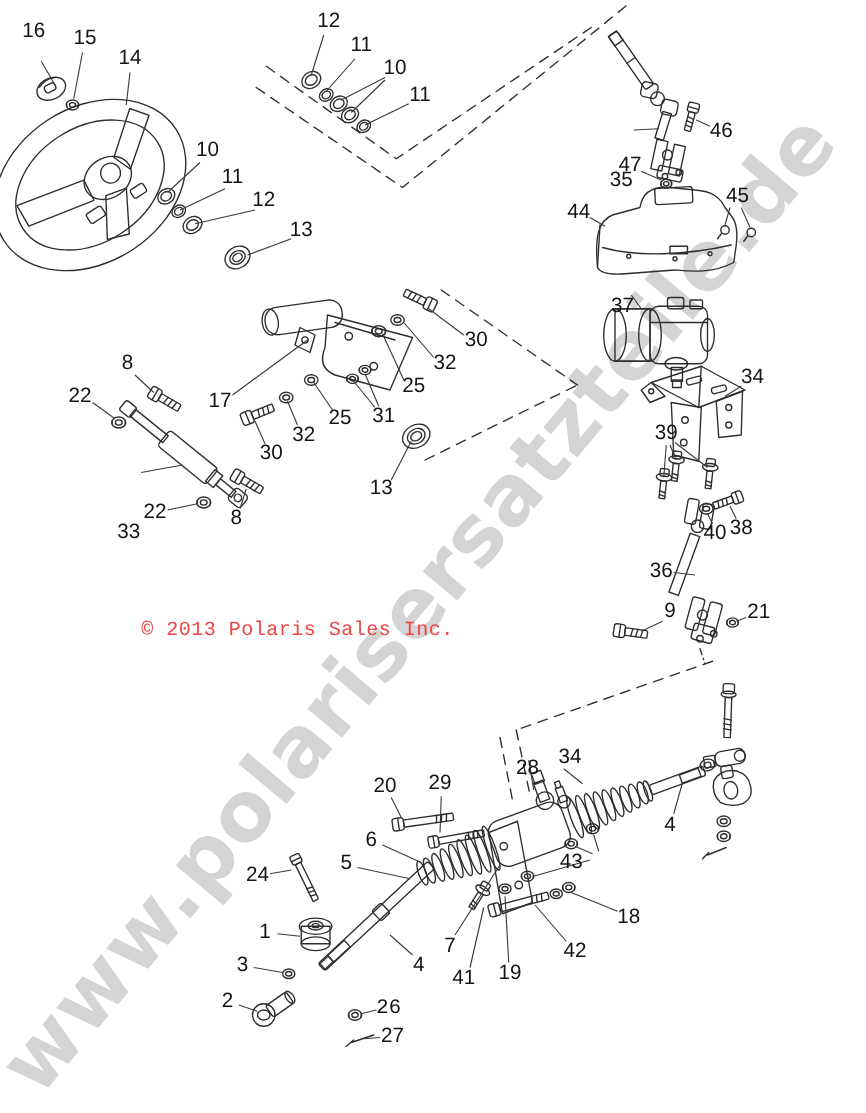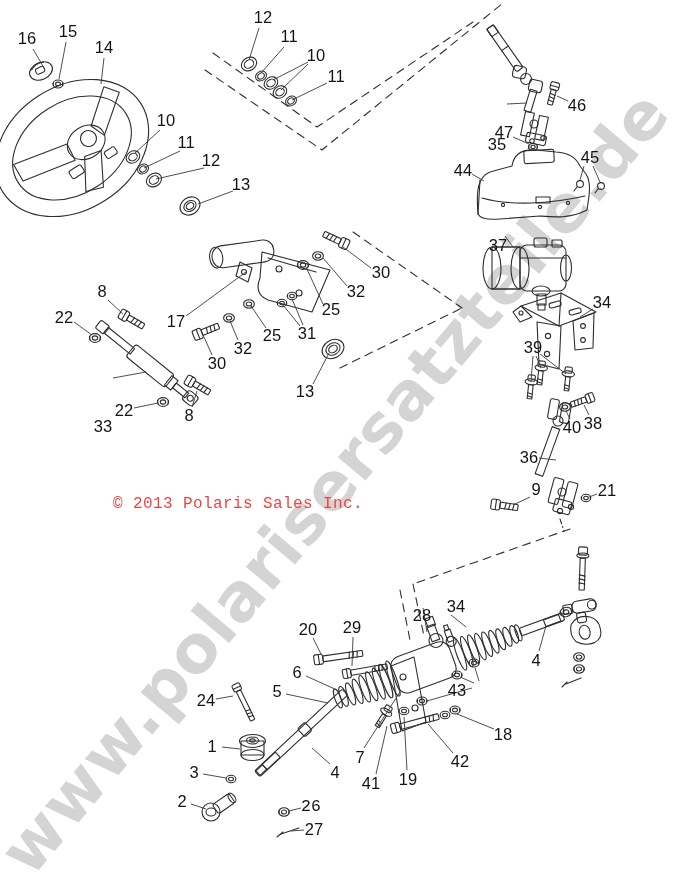--- a/index.html
+++ b/index.html
@@ -431,21 +431,21 @@
       <line x1="407" y1="770" x2="404" y2="717"></line>
       <line x1="453" y1="753" x2="428" y2="724"></line>
       <line x1="494" y1="729" x2="457" y2="714"></line>
       <line x1="479" y1="681" x2="475" y2="668"></line>
       <line x1="474" y1="683" x2="460" y2="677"></line>
       <line x1="472" y1="688" x2="427" y2="701"></line>
       <line x1="539" y1="651" x2="546" y2="626"></line>
     </svg>
 
   <div id="callout-layer">
-      <div class="callout" style="left: 27px; top: 38px;">16</div>
+      <div class="callout" style="left: 27px; top: 25px;">16</div>
       <div class="callout" style="left: 68px; top: 31px;">15</div>
       <div class="callout" style="left: 104px; top: 47px;">14</div>
       <div class="callout" style="left: 263px; top: 17px;">12</div>
       <div class="callout" style="left: 289px; top: 36px;">11</div>
       <div class="callout" style="left: 316px; top: 55px;">10</div>
       <div class="callout" style="left: 336px; top: 76px;">11</div>
       <div class="callout" style="left: 166px; top: 120px;">10</div>
       <div class="callout" style="left: 186px; top: 142px;">11</div>
       <div class="callout" style="left: 211px; top: 160px;">12</div>
       <div class="callout" style="left: 241px; top: 184px;">13</div>

